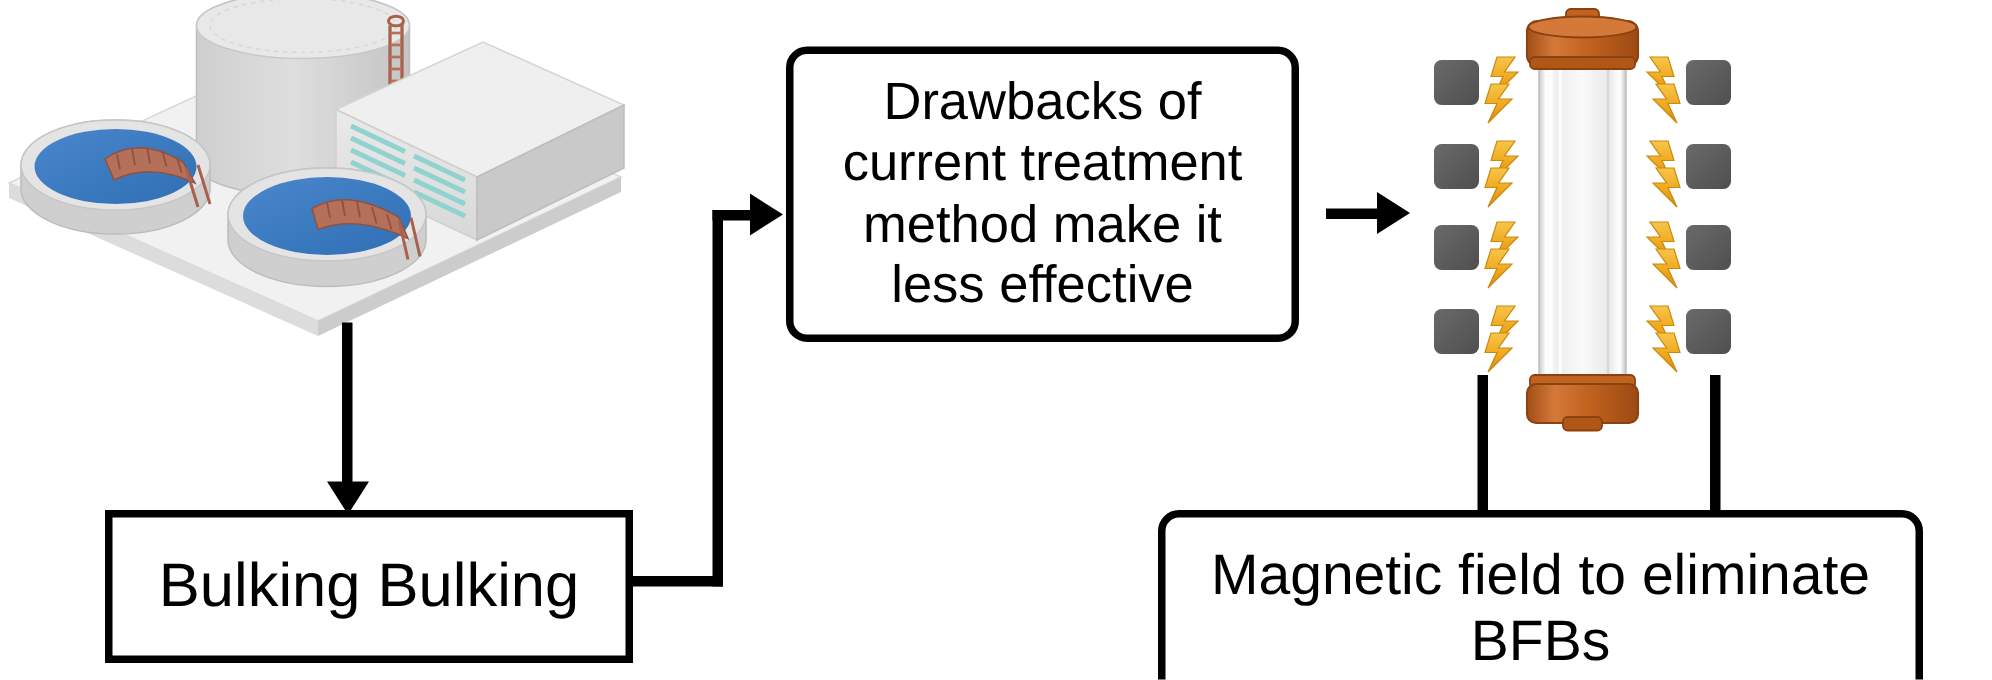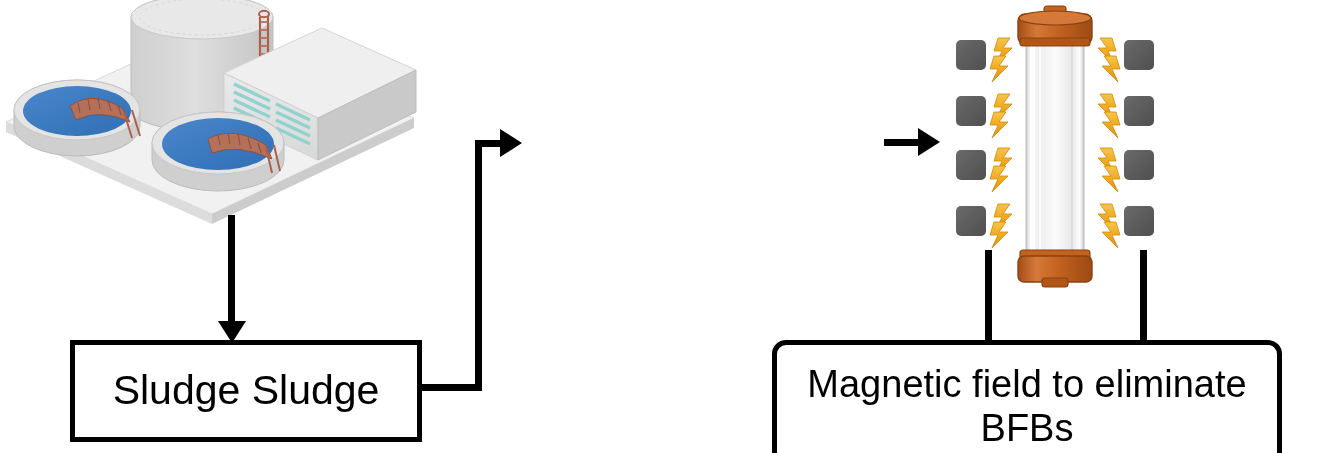--- a/index.html
+++ b/index.html
@@ -252,22 +252,25 @@
   <div class="ln" id="c2-v"></div>
   <div class="ln" id="c2-h2"></div>
   <div class="arrowhead ah-right" id="c2-head"></div>
 
   <div class="ln" id="c3-h"></div>
   <div class="arrowhead ah-right" id="c3-head"></div>
 
   <div class="ln" id="c4-left"></div>
   <div class="ln" id="c4-right"></div>
 
+  <div class="flowbox rounded" id="box-drawbacks">
+    <span class="txt">Drawbacks of current treatment method make it less effective</span>
+  </div>
 
   <div class="flowbox square" id="box-sludge">
-    <span class="txt">Sludge Sludge</span>
+    <span class="txt">Bulking Bulking</span>
   </div>
 
   <div class="flowbox rounded" id="box-magnetic">
     <span class="txt">Magnetic field to eliminate BFBs</span>
   </div>
 
 </div>
 
 </body></html>

